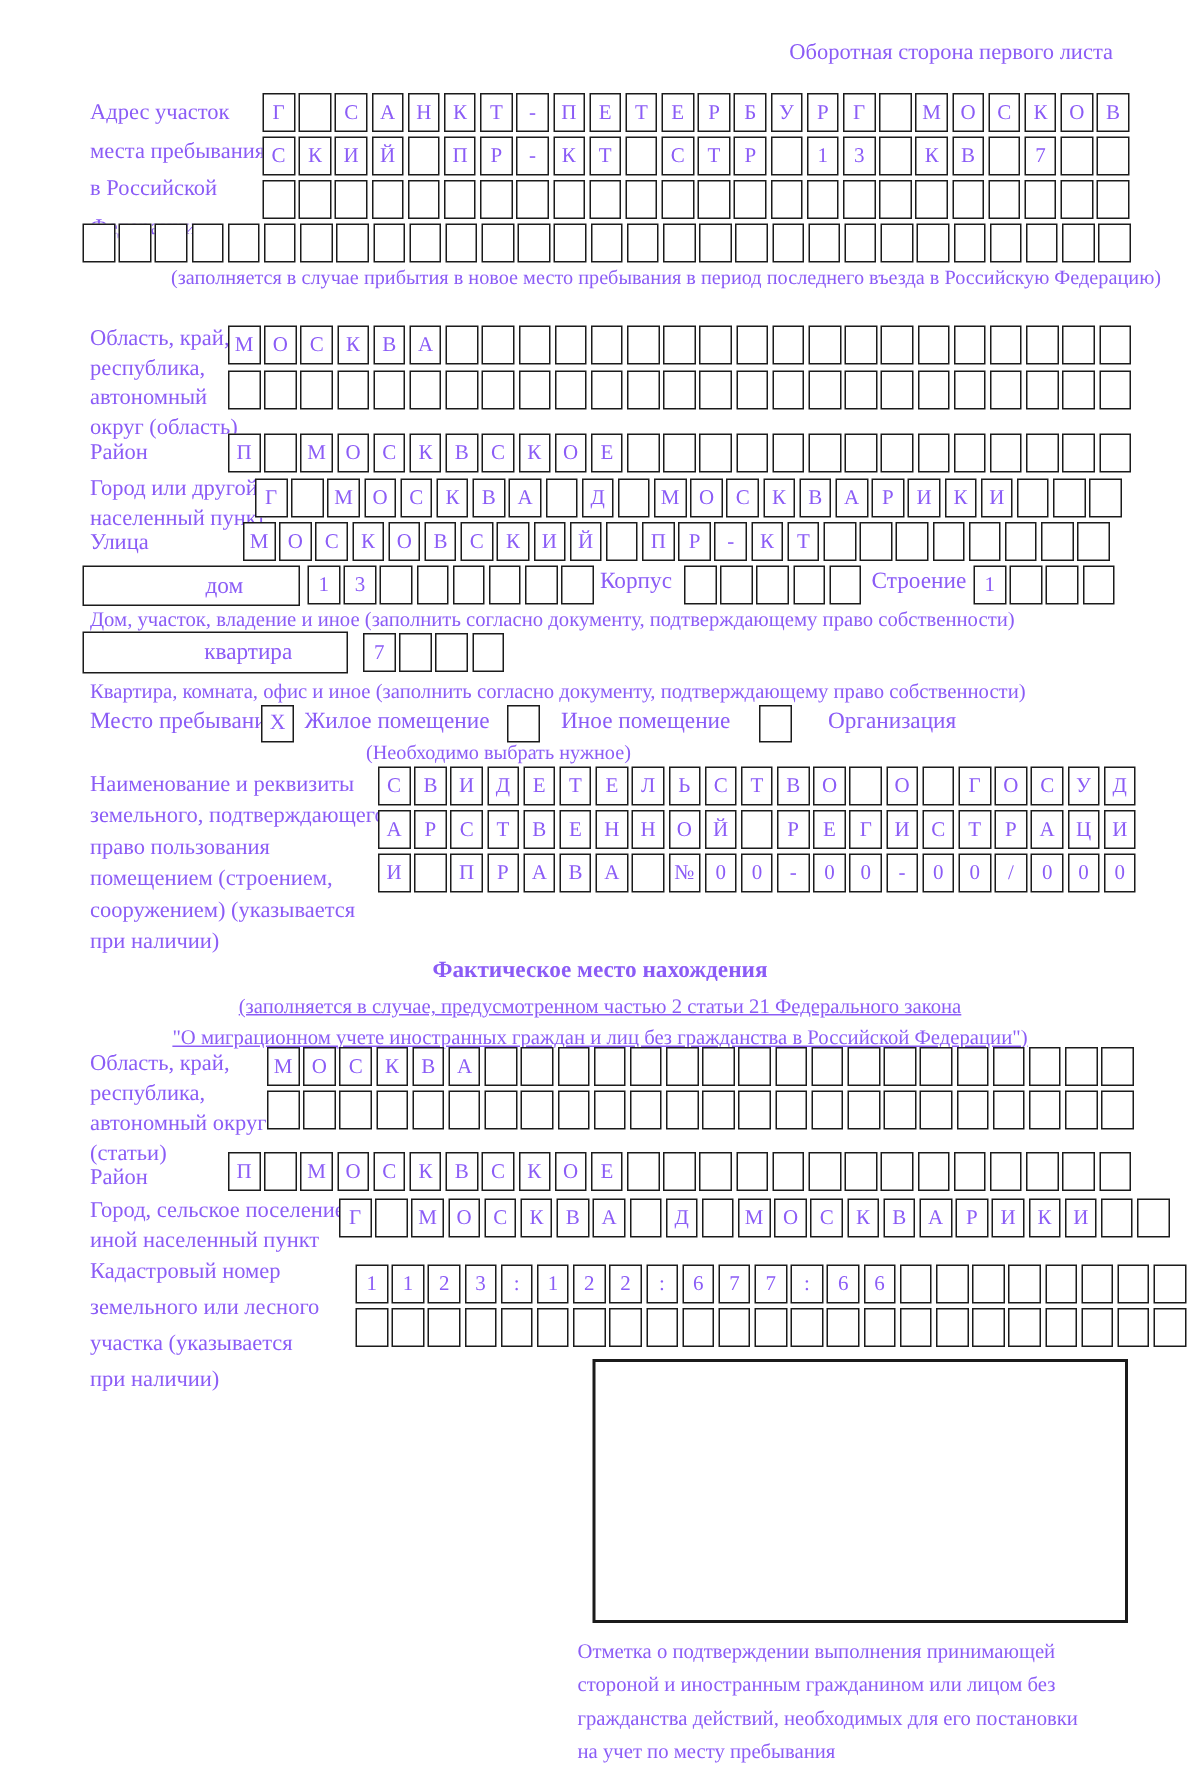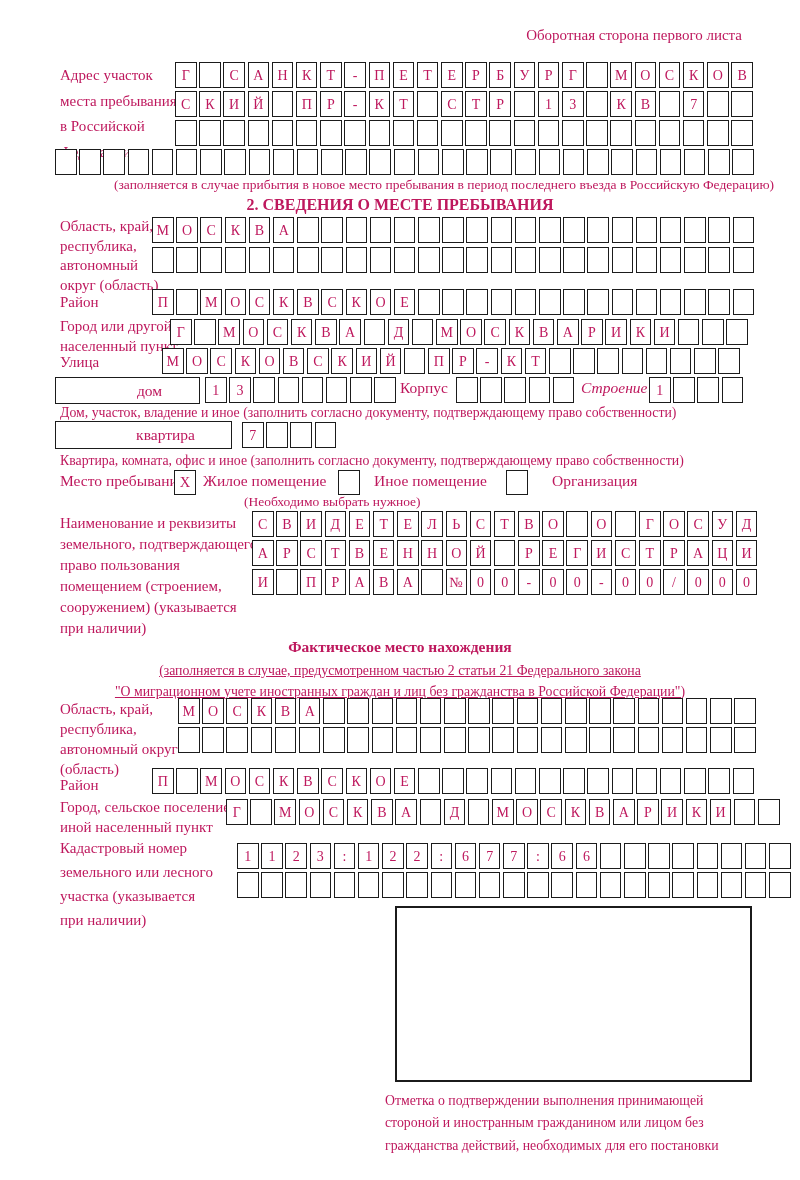--- a/index.html
+++ b/index.html
@@ -1,17 +1,17 @@
 <!DOCTYPE html>
 <html><head>
 <meta charset="utf-8">
 <style>
   html,body{margin:0;padding:0;background:#fff;}
   .page{position:relative;width:800px;height:1180px;background:#fff;overflow:hidden;
-        font-family:"Liberation Serif","DejaVu Serif",serif;color:#be185d;}
+        font-family:"Liberation Serif","DejaVu Serif",serif;color:#8b5cf6;}
   .abs{position:absolute;}
   .title{font-size:15px;}
   .label{font-size:15px;line-height:19.5px;}
   .lines div{white-space:nowrap;}
   .center{left:0;width:800px;text-align:center;}
   .note{font-size:13.5px;}
   .hdr{font-weight:bold;font-size:16px;}
   .hdr2{font-weight:bold;font-size:15.5px;}
   .cellrow{position:absolute;display:flex;gap:2.7px;}
   .cellrow .cell{flex:0 0 21.5px;width:21.5px;height:26px;box-sizing:border-box;
@@ -141,21 +141,20 @@
       <span class="cell"></span>
       <span class="cell"></span>
       <span class="cell"></span>
       <span class="cell"></span>
       <span class="cell"></span>
       <span class="cell"></span>
       <span class="cell"></span>
     </div>
   <div class="abs note center" style="top:177px;padding-left:44px;">(заполняется в случае прибытия в новое место пребывания в период последнего въезда в Российскую Федерацию)</div>
 
-  <div class="abs hdr center" style="top:196px;">2. СВЕДЕНИЯ О МЕСТЕ ПРЕБЫВАНИЯ</div>
 
   <div class="abs label lines" style="left:60px;top:217px;">
       <div>Область, край,</div>
       <div>республика,</div>
       <div>автономный</div>
       <div>округ (область)</div>
     </div>
   <div class="cellrow" style="left:152px;top:217px;">
       <span class="cell">М</span>
       <span class="cell">О</span>
@@ -313,21 +312,21 @@
       <span class="cell"></span>
     </div>
   <div class="abs inline-label" style="left:400px;top:379px;">Корпус</div>
   <div class="cellrow" style="left:456px;top:377px;">
       <span class="cell"></span>
       <span class="cell"></span>
       <span class="cell"></span>
       <span class="cell"></span>
       <span class="cell"></span>
     </div>
-  <div class="abs inline-label" style="left:581px;top:379px;font-style:italic;">Строение</div>
+  <div class="abs inline-label" style="left:581px;top:379px;">Строение</div>
   <div class="cellrow" style="left:649px;top:377px;">
       <span class="cell">1</span>
       <span class="cell"></span>
       <span class="cell"></span>
       <span class="cell"></span>
     </div>
   <div class="abs note" style="left:60px;top:405px;font-size:13.8px;">Дом, участок, владение и иное (заполнить согласно документу, подтверждающему право собственности)</div>
 
   <div class="bigbox" style="left:55px;top:421px;width:177px;height:28px;">
     <span>квартира</span>
@@ -430,21 +429,21 @@
   <div class="abs hdr2 center" style="top:638px;">Фактическое место нахождения</div>
   <div class="abs note center lines" style="top:661px;line-height:20.5px;font-size:13.8px;text-decoration:underline;">
       <div>(заполняется в случае, предусмотренном частью 2 статьи 21 Федерального закона</div>
       <div>"О миграционном учете иностранных граждан и лиц без гражданства в Российской Федерации")</div>
     </div>
 
   <div class="abs label lines" style="left:60px;top:699px;line-height:20px;">
       <div>Область, край,</div>
       <div>республика,</div>
       <div>автономный округ</div>
-      <div>(область)</div>
+      <div>(статьи)</div>
     </div>
   <div class="cellrow" style="left:178px;top:698px;">
       <span class="cell">М</span>
       <span class="cell">О</span>
       <span class="cell">С</span>
       <span class="cell">К</span>
       <span class="cell">В</span>
       <span class="cell">А</span>
       <span class="cell"></span>
       <span class="cell"></span>
@@ -606,15 +605,16 @@
       <span class="cell"></span>
       <span class="cell"></span>
       <span class="cell"></span>
     </div>
 
   <div class="stamp" style="left:395px;top:906px;width:357px;height:176px;"></div>
   <div class="abs note lines" style="left:385px;top:1090px;width:382px;text-align:left;line-height:22.4px;font-size:13.8px;">
       <div>Отметка о подтверждении выполнения принимающей</div>
       <div>стороной и иностранным гражданином или лицом без</div>
       <div>гражданства действий, необходимых для его постановки</div>
+      <div>на учет по месту пребывания</div>
     </div>
 
 </div>
 
 </body></html>

